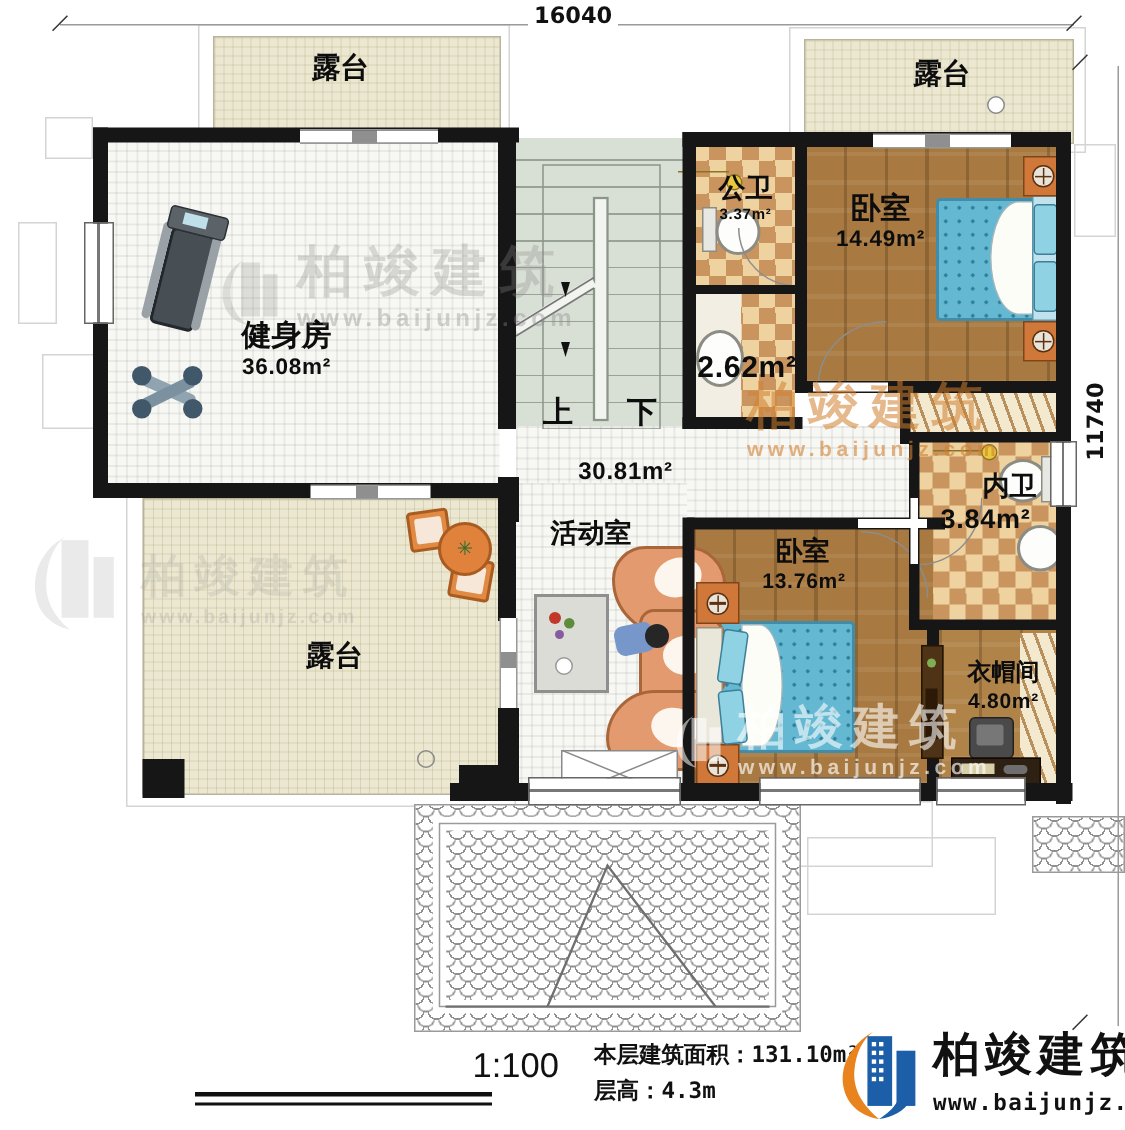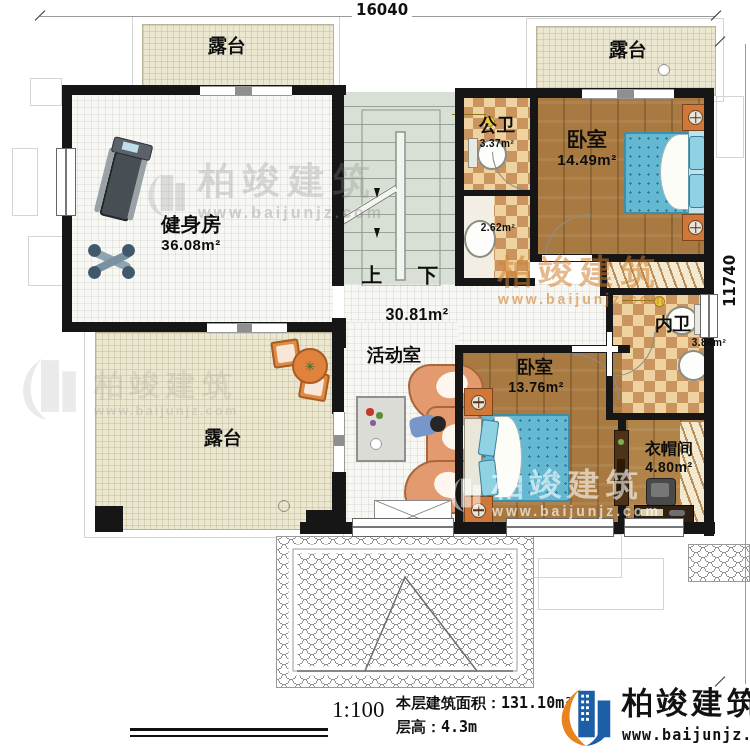--- a/index.html
+++ b/index.html
@@ -242,29 +242,29 @@
     <line x1="0" y1="0" x2="78" y2="32" stroke="#8a8a8a"></line>
     <line x1="78" y1="0" x2="0" y2="32" stroke="#8a8a8a"></line>
   </svg>
 
   <div class="label" style="left:187px;top:36px;width:80px;font-size:19px">露台</div>
   <div class="label" style="left:588px;top:40px;width:80px;font-size:19px">露台</div>
   <div class="label" style="left:143px;top:213px;width:96px;font-size:20px">健身房</div>
   <div class="label area" style="left:143px;top:237px;width:96px;font-size:15px">36.08m²</div>
   <div class="label" style="left:464px;top:116px;width:66px;font-size:18px">公卫</div>
   <div class="label area" style="left:462px;top:138px;width:70px;font-size:10px">3.37m²</div>
-  <div class="label area" style="left:462px;top:222px;width:72px;font-size:10px">2.62m²</div>
+  <div class="label area" style="left:462px;top:234px;width:72px;font-size:20px">2.62m²</div>
   <div class="label" style="left:552px;top:128px;width:70px;font-size:20px">卧室</div>
   <div class="label area" style="left:545px;top:152px;width:84px;font-size:15px">14.49m²</div>
   <div class="label" style="left:352px;top:264px;width:40px;font-size:20px">上</div>
   <div class="label" style="left:408px;top:264px;width:40px;font-size:20px">下</div>
   <div class="label area" style="left:372px;top:306px;width:90px;font-size:16px">30.81m²</div>
   <div class="label" style="left:352px;top:346px;width:84px;font-size:18px">活动室</div>
   <div class="label" style="left:645px;top:315px;width:56px;font-size:18px">内卫</div>
-  <div class="label area" style="left:676px;top:337px;width:66px;font-size:10px">3.84m²</div>
+  <div class="label area" style="left:624px;top:337px;width:66px;font-size:18px">3.84m²</div>
   <div class="label" style="left:502px;top:358px;width:66px;font-size:18px">卧室</div>
   <div class="label area" style="left:496px;top:380px;width:80px;font-size:14px">13.76m²</div>
   <div class="label" style="left:630px;top:440px;width:78px;font-size:16px">衣帽间</div>
   <div class="label area" style="left:638px;top:460px;width:62px;font-size:14px">4.80m²</div>
   <div class="label" style="left:183px;top:428px;width:80px;font-size:19px">露台</div>
 
   <div class="wm" style="left:142px;top:162px;display:flex;align-items:flex-start;gap:6px">
     <svg width="50" height="62" viewBox="0 0 64 66">
       <path d="M26 8 C12 16 6 30 9 44 C11 54 19 61 29 63 C19 55 14 45 15 33 C16 21 20 13 26 8 Z" fill="rgba(140,140,140,.25)"></path>
       <rect x="24" y="10" width="16" height="46" fill="rgba(140,140,140,.25)"></rect>
@@ -297,21 +297,21 @@
       <rect x="43" y="20" width="12" height="36" fill="rgba(255,255,255,.55)"></rect>
     </svg>
     <div>
       <div style="font-size:32px;letter-spacing:6px;color:rgba(255,255,255,.60)">柏竣建筑</div>
       <div style="font-size:14px;letter-spacing:3px;color:rgba(255,255,255,.65);margin-top:4px">www.baijunjz.com</div>
     </div>
   </div>
 
   <div class="abs" style="left:130px;top:728px;width:198px;height:3px;background:#111;z-index:70"></div>
   <div class="abs" style="left:130px;top:735px;width:198px;height:2px;background:#111;z-index:70"></div>
-  <div class="titleblk" style="left:332px;top:697px;font-size:23px;font-family:Liberation Serif, serif">1:100</div>
+  <div class="titleblk" style="left:315px;top:697px;font-size:23px;font-family:Liberation Sans, sans-serif">1:100</div>
   <div class="titleblk" style="left:396px;top:694px;font-size:15px;font-weight:bold">
     <span>本层建筑面积：</span><span style="font-family:'DejaVu Sans Mono',monospace">131.10m²</span>
   </div>
   <div class="titleblk" style="left:396px;top:718px;font-size:15px;font-weight:bold">
     <span>层高：</span><span style="font-family:'DejaVu Sans Mono',monospace">4.3m</span>
   </div>
   <div class="titleblk" style="left:556px;top:682px;display:flex;align-items:flex-start;gap:4px;z-index:71">
     <svg width="62" height="66" viewBox="0 0 64 66">
       <path d="M27 5 C11 14 3 30 7 45 C10 56 19 63 31 65 C20 56 13 45 14 32 C15 19 20 10 27 5 Z" fill="#e8831d"></path>
       <rect x="23" y="8" width="17" height="48" fill="#1c5fa8"></rect>

